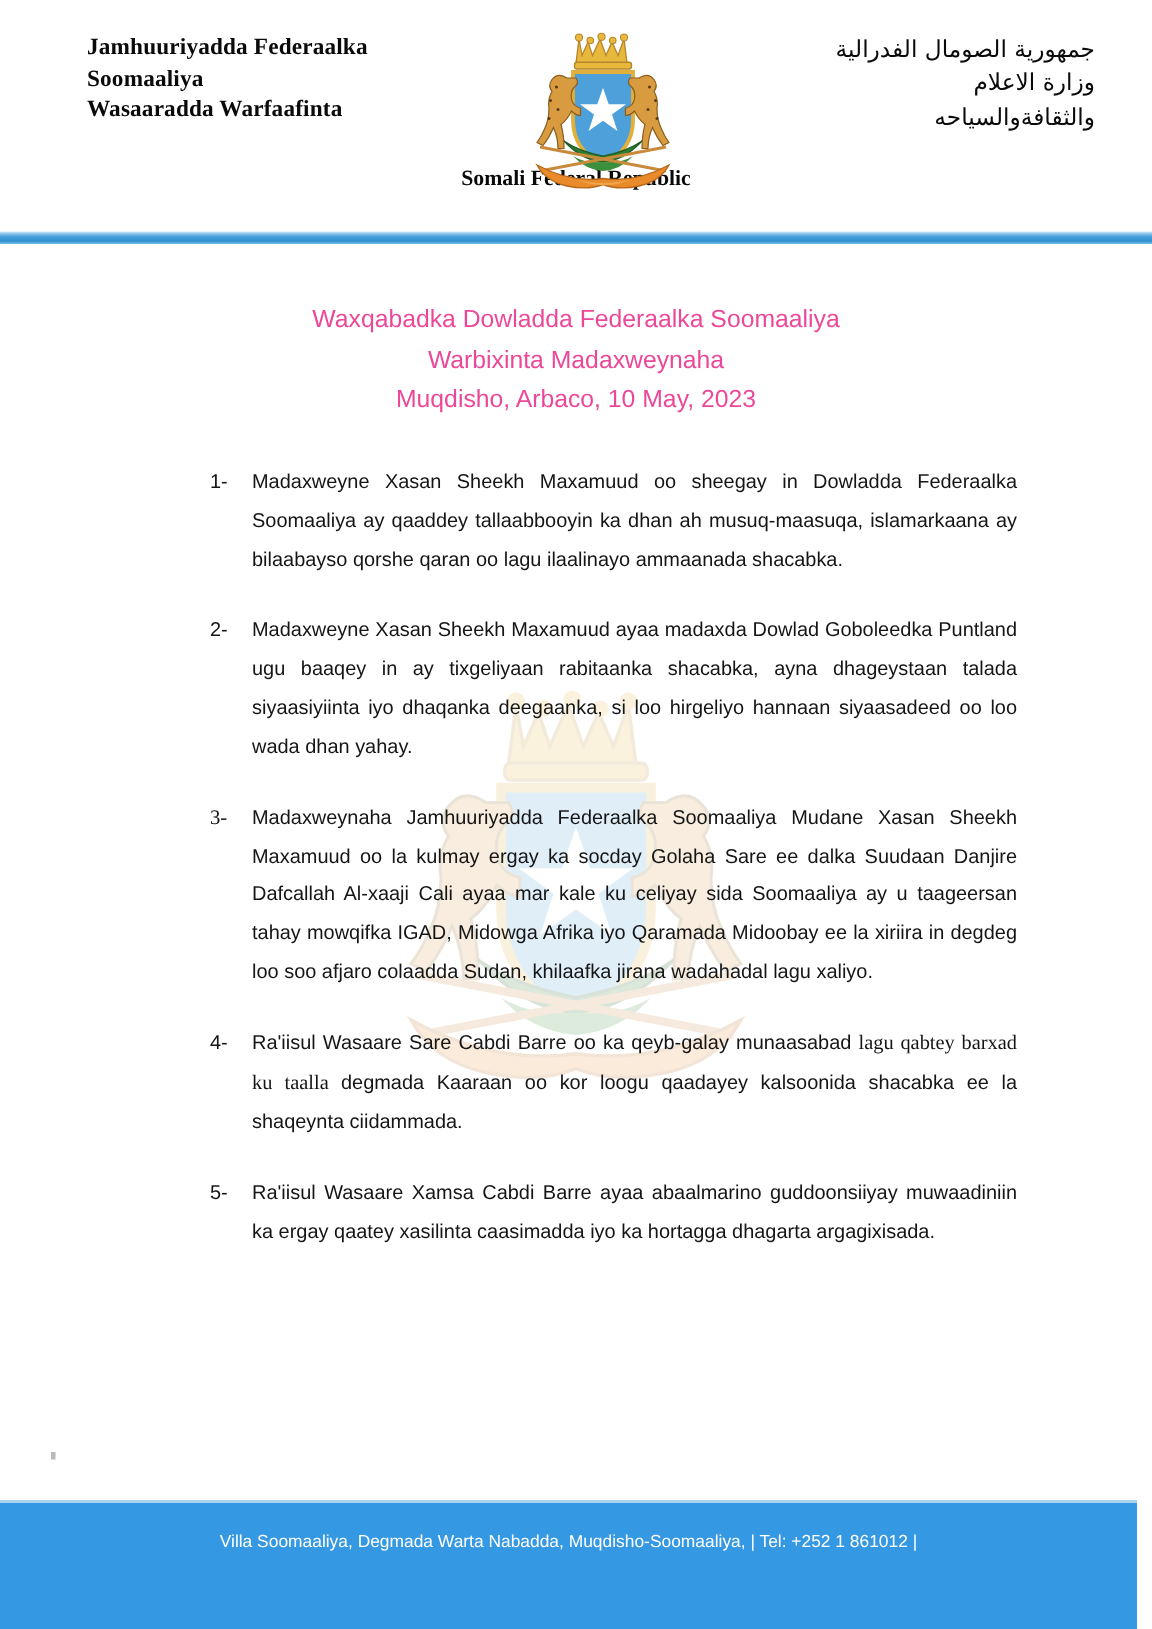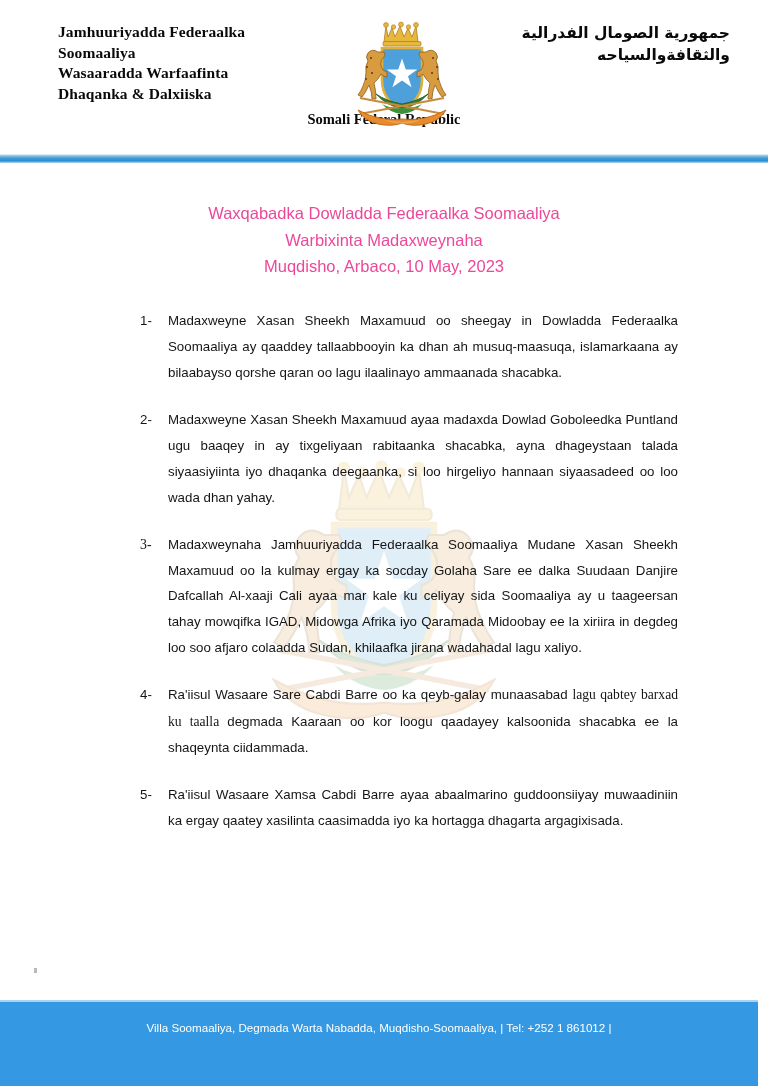--- a/index.html
+++ b/index.html
@@ -34,21 +34,21 @@
     font-family: "Liberation Serif", serif;
     font-weight: bold;
     font-size: 15.5px;
     line-height: 1.33;
     color: #0a0a0a;
     width: 265px;
     letter-spacing: 0.1px;
   }
   .hdr-right {
     font-family: "DejaVu Sans", sans-serif;
-    font-weight: bold;
+    font-weight: normal;
     font-size: 15.5px;
     line-height: 1.45;
     color: #0a0a0a;
     width: 250px;
     text-align: right;
     direction: rtl;
   }
   .hdr-center {
     width: 150px;
     display: flex;
@@ -176,21 +176,20 @@
 
 <div class="page">
 
   <div class="header">
     <div class="header-row">
 
       <div class="hdr-left">
         <div>Jamhuuriyadda Federaalka</div>
         <div>Soomaaliya</div>
         <div>Wasaaradda Warfaafinta</div>
-        <div>Dhaqanka &amp; Dalxiiska</div>
       </div>
 
       <div class="hdr-center">
 
         <svg class="emblem" width="132" height="112" viewBox="0 0 132 112">
 
           <g>
             <path d="M50 8 L52 19 L56 10 L59 19 L64 8 L68 19 L72 10 L76 19 L80 8 L82 24 L48 24 Z" fill="#e7b83c" stroke="#b8862a" stroke-width="0.9"></path>
             <circle cx="50" cy="7" r="2.4" fill="#e7b83c" stroke="#b8862a" stroke-width="0.7"></circle>
             <circle cx="57.5" cy="9" r="2.2" fill="#e7b83c" stroke="#b8862a" stroke-width="0.7"></circle>
@@ -227,20 +226,21 @@
             <line x1="108" y1="80" x2="24" y2="96"></line>
           </g>
 
           <path d="M22 92 q22 12 44 9 q22 3 44 -9 q-6 11 -20 14 q-14 3 -24 -1 q-10 4 -24 1 q-14 -3 -20 -14 z" fill="#e98b2a" stroke="#b8671a" stroke-width="0.9"></path>
           <path d="M46 101 q20 6 40 0 q-18 9 -40 0 z" fill="#f0a54e"></path>
         </svg>
       </div>
 
       <div class="hdr-right">
         <div>جمهورية الصومال الفدرالية</div>
+        <div>وزارة الاعلام</div>
         <div>والثقافةوالسياحه</div>
       </div>
     </div>
 
     <div class="hdr-bottom">
       <div>Somali Federal Republic</div>
     </div>
 
     <div class="divider"></div>
   </div>

